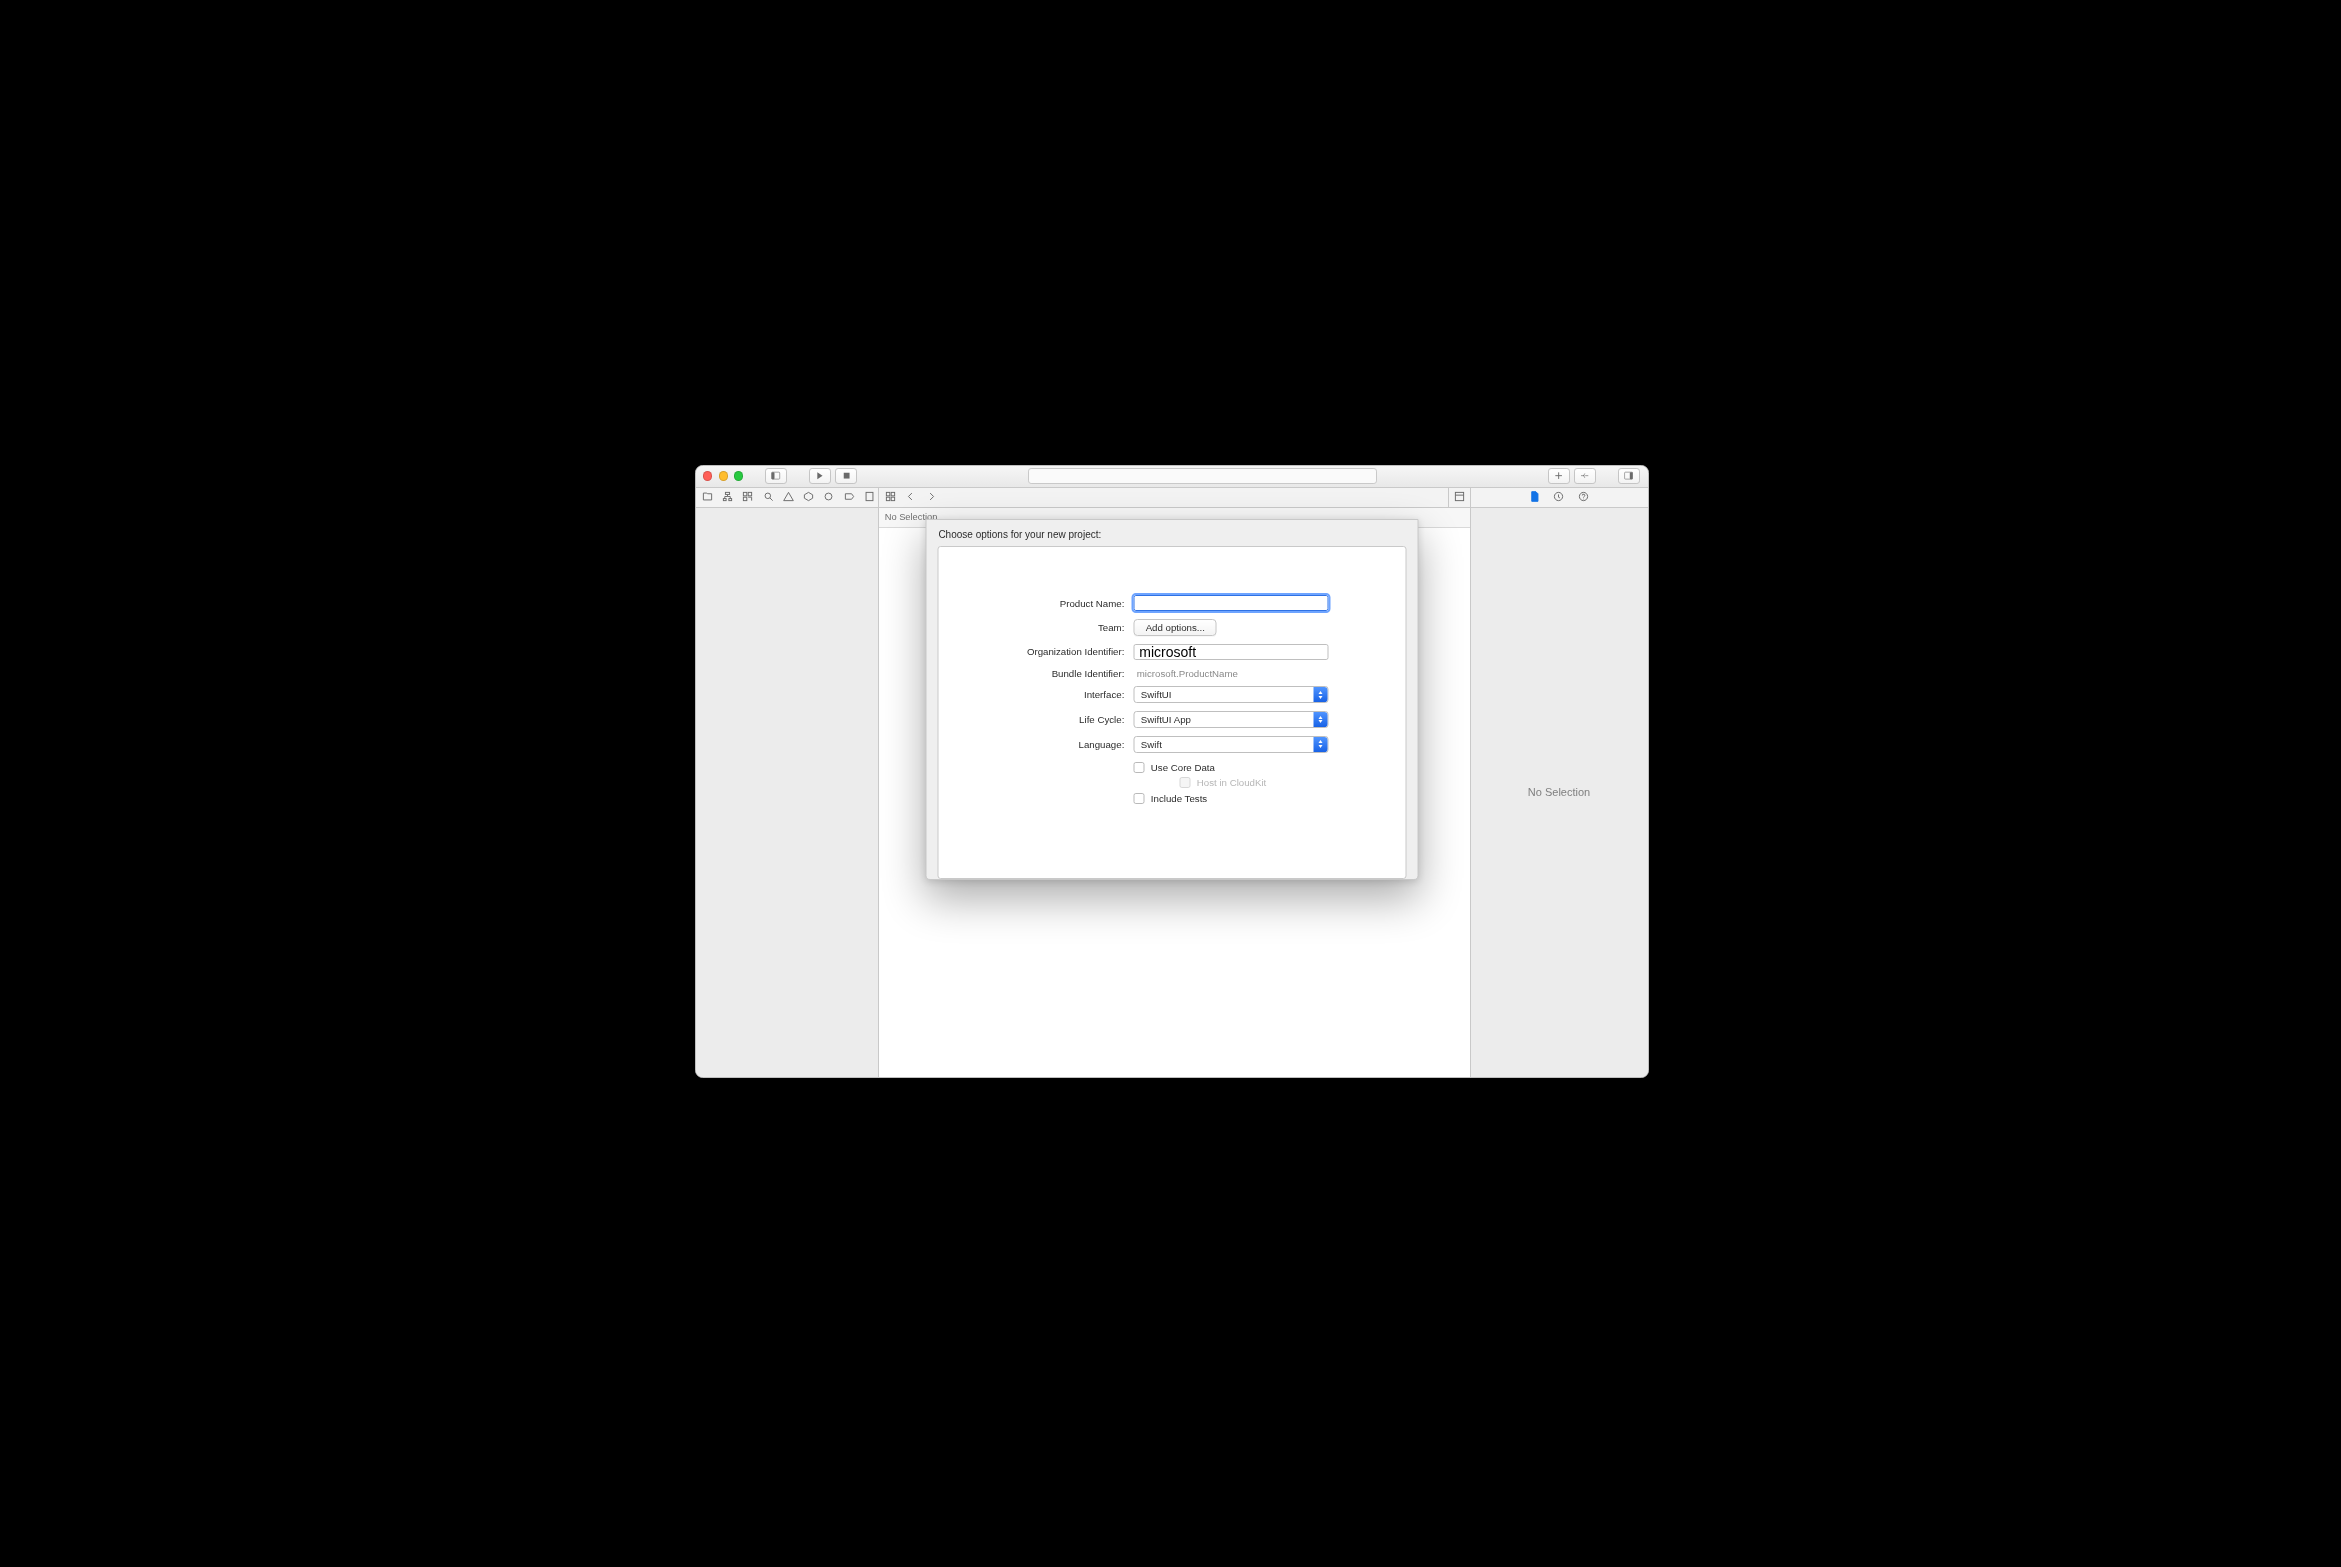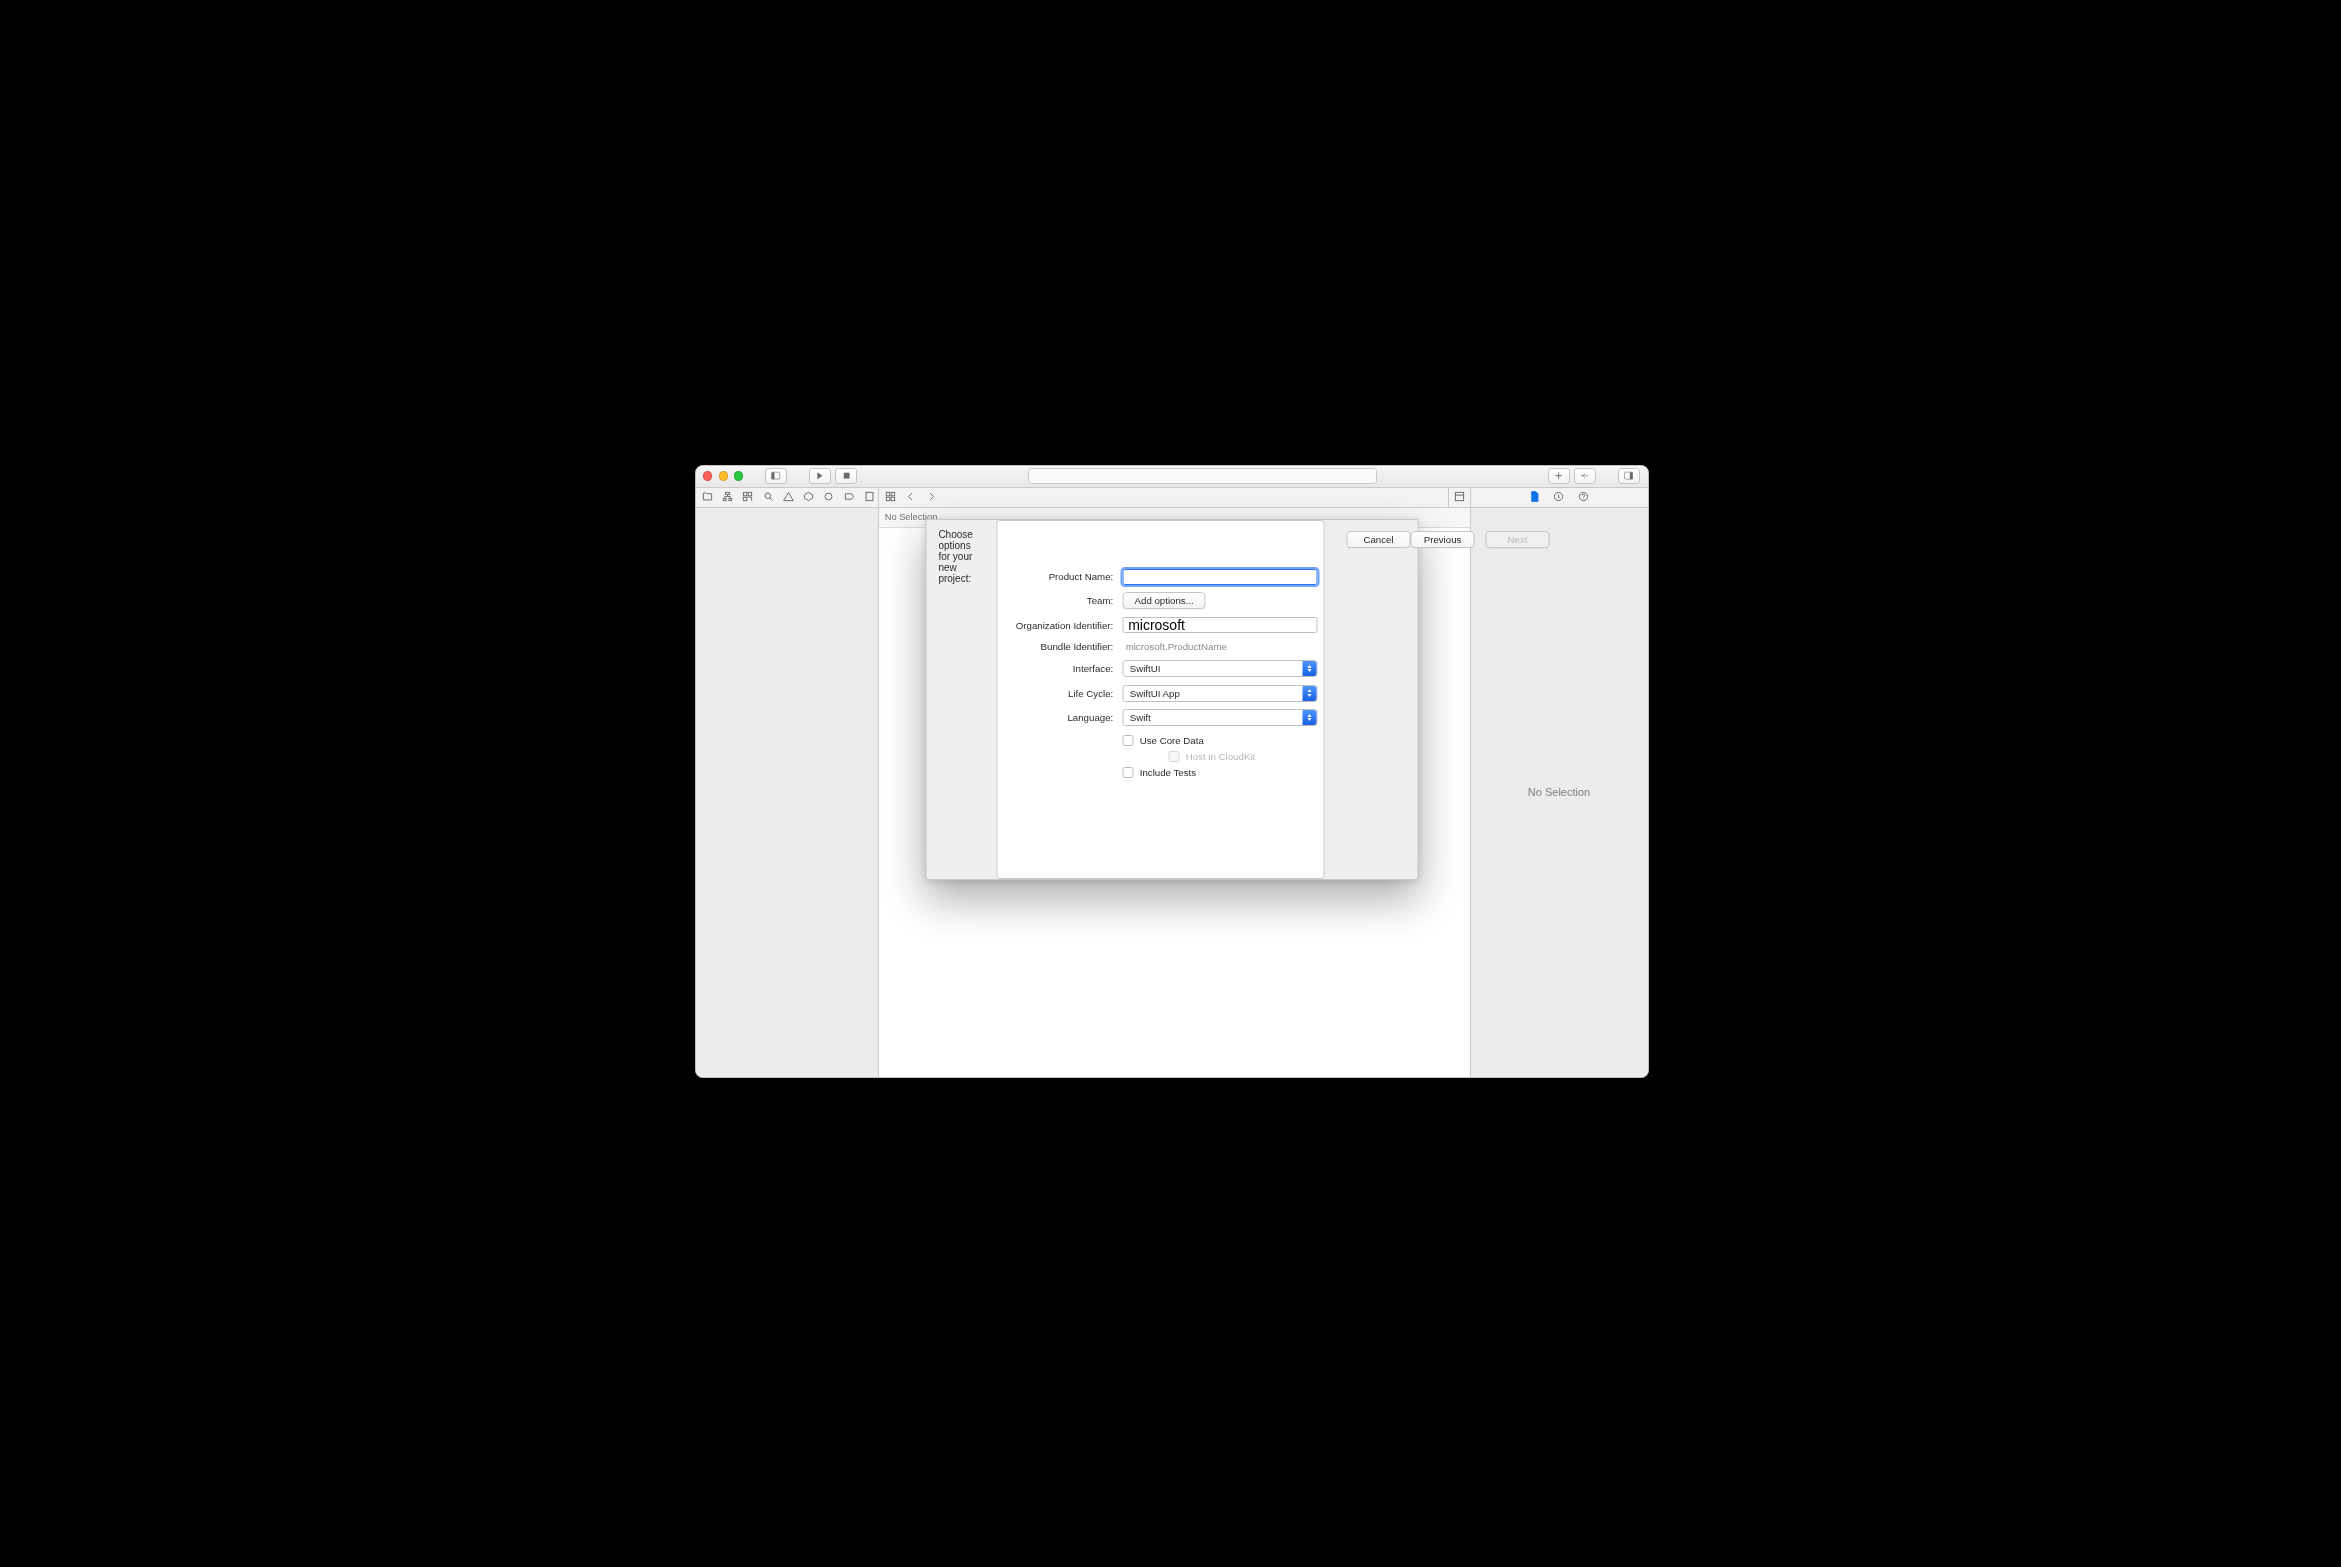--- a/index.html
+++ b/index.html
@@ -104,21 +104,21 @@
   }
 
   
   .sheet {
     position:absolute; left:50%; top:53px; transform:translateX(-50%);
     width:493px; height:361px;
     background:#efefef;
     border:0.8px solid #c8c8c8;
     border-radius:0 0 4.6px 4.6px;
     box-shadow: 0 18.6px 43px rgba(0,0,0,.32), 0 1.5px 7.7px rgba(0,0,0,.12);
-    display:flex; flex-direction:row;
+    display:flex; flex-direction:column;
   }
   .sheet-title { font-size:10px; padding:9.3px 12.4px 6.2px; }
   .sheet-inner {
     margin:0 11px; flex:1;
     background:var(--panel-bg);
     border:0.8px solid var(--border);
     border-radius:3.1px;
     display:flex; align-items:flex-start; justify-content:center;
     padding-top:48px;
   }
@@ -430,24 +430,17 @@
               <span>Host in CloudKit</span>
             </label>
             <label class="check-row">
               <span class="cbox"></span>
               <span>Include Tests</span>
             </label>
           </div>
         </div>
       </div>
 
-      <div class="sheet-footer">
-        <div class="mac-btn wide">Cancel</div>
-        <div class="foot-right">
-          <div class="mac-btn wide">Previous</div>
-          <div class="mac-btn wide disabled">Next</div>
-        </div>
-      </div>
     </div>
 
   </div>
 </div>
 
 
 </body></html>

